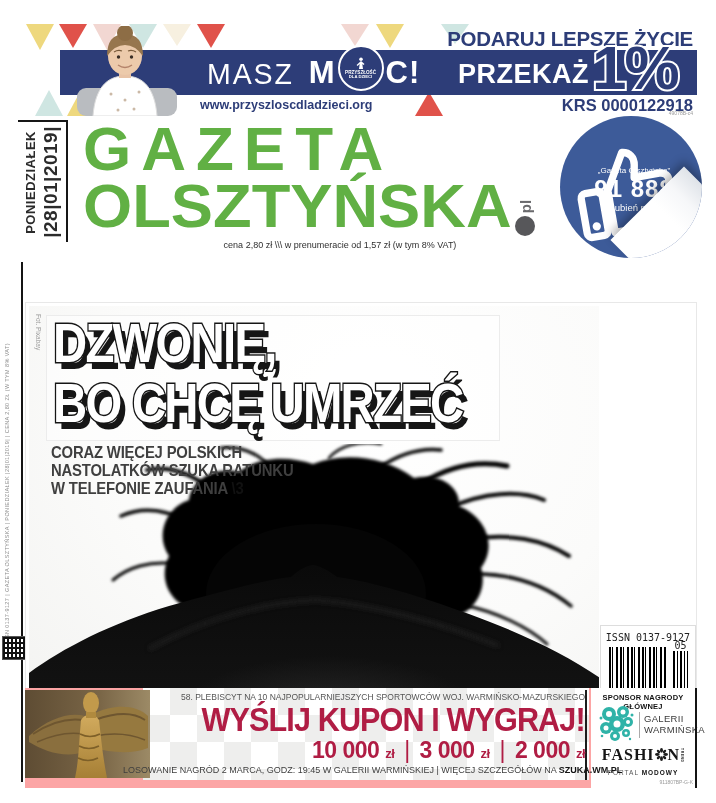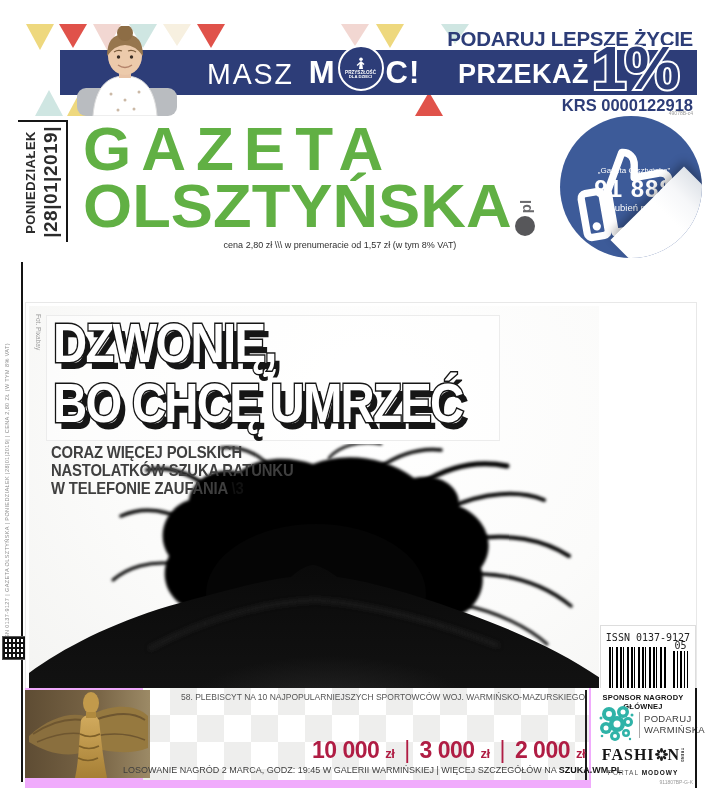--- a/index.html
+++ b/index.html
@@ -90,21 +90,21 @@
   
   .spine-line{left:21px;top:262px;width:2px;height:520px;background:#141414;}
   .spine-text{left:4px;top:264px;height:380px;font-size:5.5px;color:#8d8d8d;letter-spacing:.4px;
               writing-mode:vertical-rl;transform:rotate(180deg);white-space:nowrap;overflow:hidden;}
   .qr{left:2px;top:636px;width:22px;height:22px;border:1px solid #555;
       background:
         repeating-linear-gradient(0deg,#111 0 2px,transparent 2px 5px),
         repeating-linear-gradient(90deg,#111 0 2px,#fff 2px 4px);}
 
   
-  .bottom-ad{left:25px;top:688px;width:672px;height:100px;background:#f0abfc;}
+  .bottom-ad{left:25px;top:688px;width:672px;height:100px;background:#fca5a5;}
   .diamonds{position:absolute;left:118px;top:0;width:446px;height:92px;background:#fff;}
   .diamonds:before{content:"";position:absolute;inset:0;
       background-image:
         linear-gradient(45deg,#ebebe9 25%,transparent 25%,transparent 75%,#ebebe9 75%),
         linear-gradient(45deg,#ebebe9 25%,transparent 25%,transparent 75%,#ebebe9 75%);
       background-position:0 0,27px 27px;background-size:54px 54px;opacity:.8;}
   .kicker{position:absolute;left:98px;top:4px;width:462px;text-align:right;font-size:8.5px;color:#555;
           letter-spacing:0;z-index:2;}
   .wygraj{position:absolute;left:98px;top:12px;width:462px;text-align:right;z-index:2;}
   .wygraj span{display:inline-block;font-size:34px;font-weight:800;color:#b01d44;letter-spacing:-1px;
@@ -182,20 +182,21 @@
         <svg class="fig" width="10" height="13" viewBox="0 0 10 13">
           <circle cx="5" cy="2.2" r="1.8" fill="#fff"></circle>
           <path d="M5,4 L8.5,7 L7.5,8 L6.3,7 L7,12 L3,12 L3.7,7 L1.5,9 L0.6,8 L5,4 Z" fill="#fff"></path>
         </svg>
         <span class="moc-l1">PRZYSZŁOŚĆ</span>
         <span class="moc-l2">DLA DZIECI</span>
       </span>
       <span class="masz-bold">C!</span>
     </div>
 
+    <div class="banner-url">www.przyszloscdladzieci.org</div>
     <div class="give-line">PODARUJ LEPSZE ŻYCIE</div>
     <div class="donate-word">PRZEKAŻ</div>
     <div class="donate-pct">1%</div>
     <div class="krs">KRS 0000122918</div>
     <div class="banner-code">49078B-c4</div>
   </div>
 
   <div class="abs rule-top"></div>
   <div class="abs rule-vert"></div>
   <div class="abs dateblock">
@@ -312,20 +313,23 @@
       <path d="M70,30 C92,22 108,22 120,30" stroke="#6e5630" stroke-width="2" fill="none"></path>
       <path d="M12,52 C30,44 46,42 58,44" stroke="#6e5630" stroke-width="1.5" fill="none"></path>
       <path d="M70,46 C90,42 106,44 120,50" stroke="#6e5630" stroke-width="1.5" fill="none"></path>
       <path d="M56,30 C54,50 54,70 50,88 L82,88 C78,68 76,48 74,30 C70,23 60,23 56,30 Z" fill="url(#gold)"></path>
       <path d="M55,44 q10,5 20,0 M54,56 q10,5 20,0 M53,68 q10,5 20,0" stroke="#7d5f28" stroke-width="1.5" fill="none"></path>
       <ellipse cx="66" cy="13" rx="8" ry="11" fill="#c29a4b"></ellipse>
       <rect x="61" y="22" width="10" height="6" fill="#b08a3e"></rect>
     </svg>
 
     <div class="kicker">58. PLEBISCYT NA 10 NAJPOPULARNIEJSZYCH SPORTOWCÓW WOJ. WARMIŃSKO-MAZURSKIEGO</div>
+    <div class="wygraj">
+      <span>WYŚLIJ KUPON I WYGRAJ!</span>
+    </div>
     <div class="prizes">
       <span>10 000</span>
       <span class="unit">zł</span>
       <span class="sep">|</span>
       <span>3 000</span>
       <span class="unit">zł</span>
       <span class="sep">|</span>
       <span>2 000</span>
       <span class="unit">zł</span>
     </div>
@@ -356,21 +360,21 @@
             <circle cx="24" cy="6" r="2.5"></circle>
             <circle cx="18" cy="18" r="3.5"></circle>
           <circle cx="7" cy="22" r="2.5"></circle>
             <circle cx="27" cy="27" r="1.5"></circle>
             <circle cx="16" cy="30" r="2"></circle>
           <circle cx="29" cy="16" r="2"></circle>
         </g>
       </svg>
       <div class="gal-div"></div>
       <div class="gal-txt">
-        <span>PODARUJ</span><br>
+        <span>GALERII</span><br>
         <span>WARMIŃSKA</span>
       </div>
       <div class="fashion">
         <span>FASHI</span><svg width="13" height="13" viewBox="0 0 14 14" style="vertical-align:-1px;">
           <g fill="#1d1d1d">
             <ellipse cx="7" cy="2.5" rx="1.6" ry="2.5"></ellipse>
               <ellipse cx="7" cy="11.5" rx="1.6" ry="2.5"></ellipse>
             <ellipse cx="2.5" cy="7" rx="2.5" ry="1.6"></ellipse>
               <ellipse cx="11.5" cy="7" rx="2.5" ry="1.6"></ellipse>
             <ellipse cx="3.8" cy="3.8" rx="1.4" ry="2.2" transform="rotate(-45 3.8 3.8)"></ellipse>

